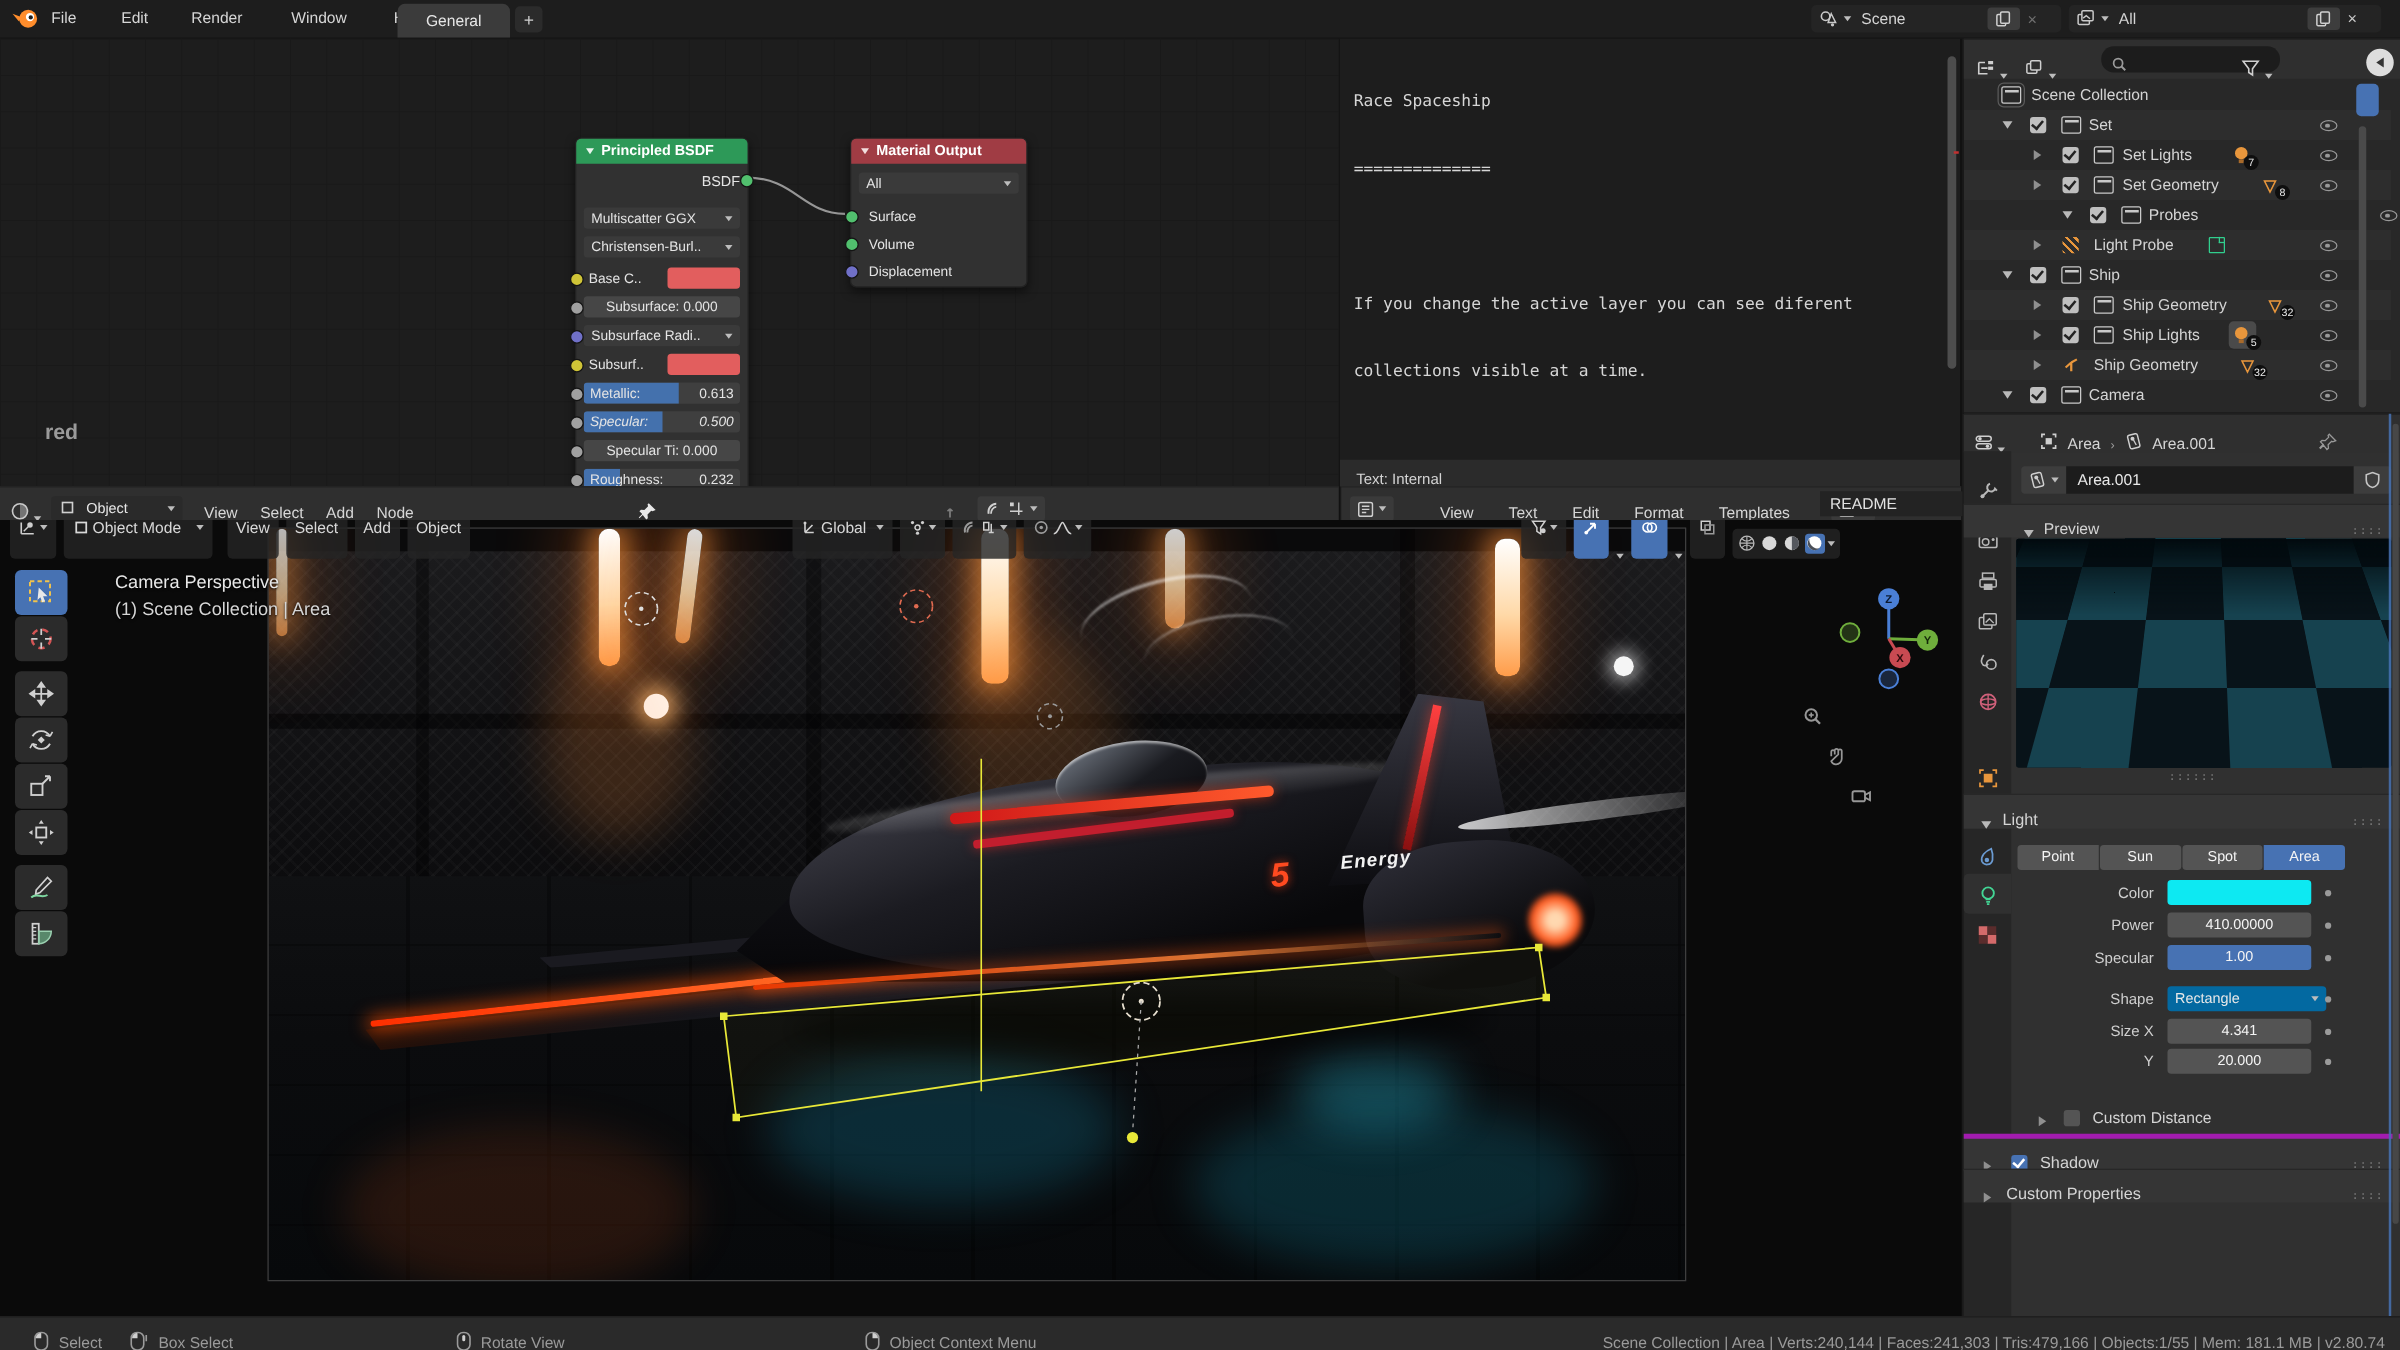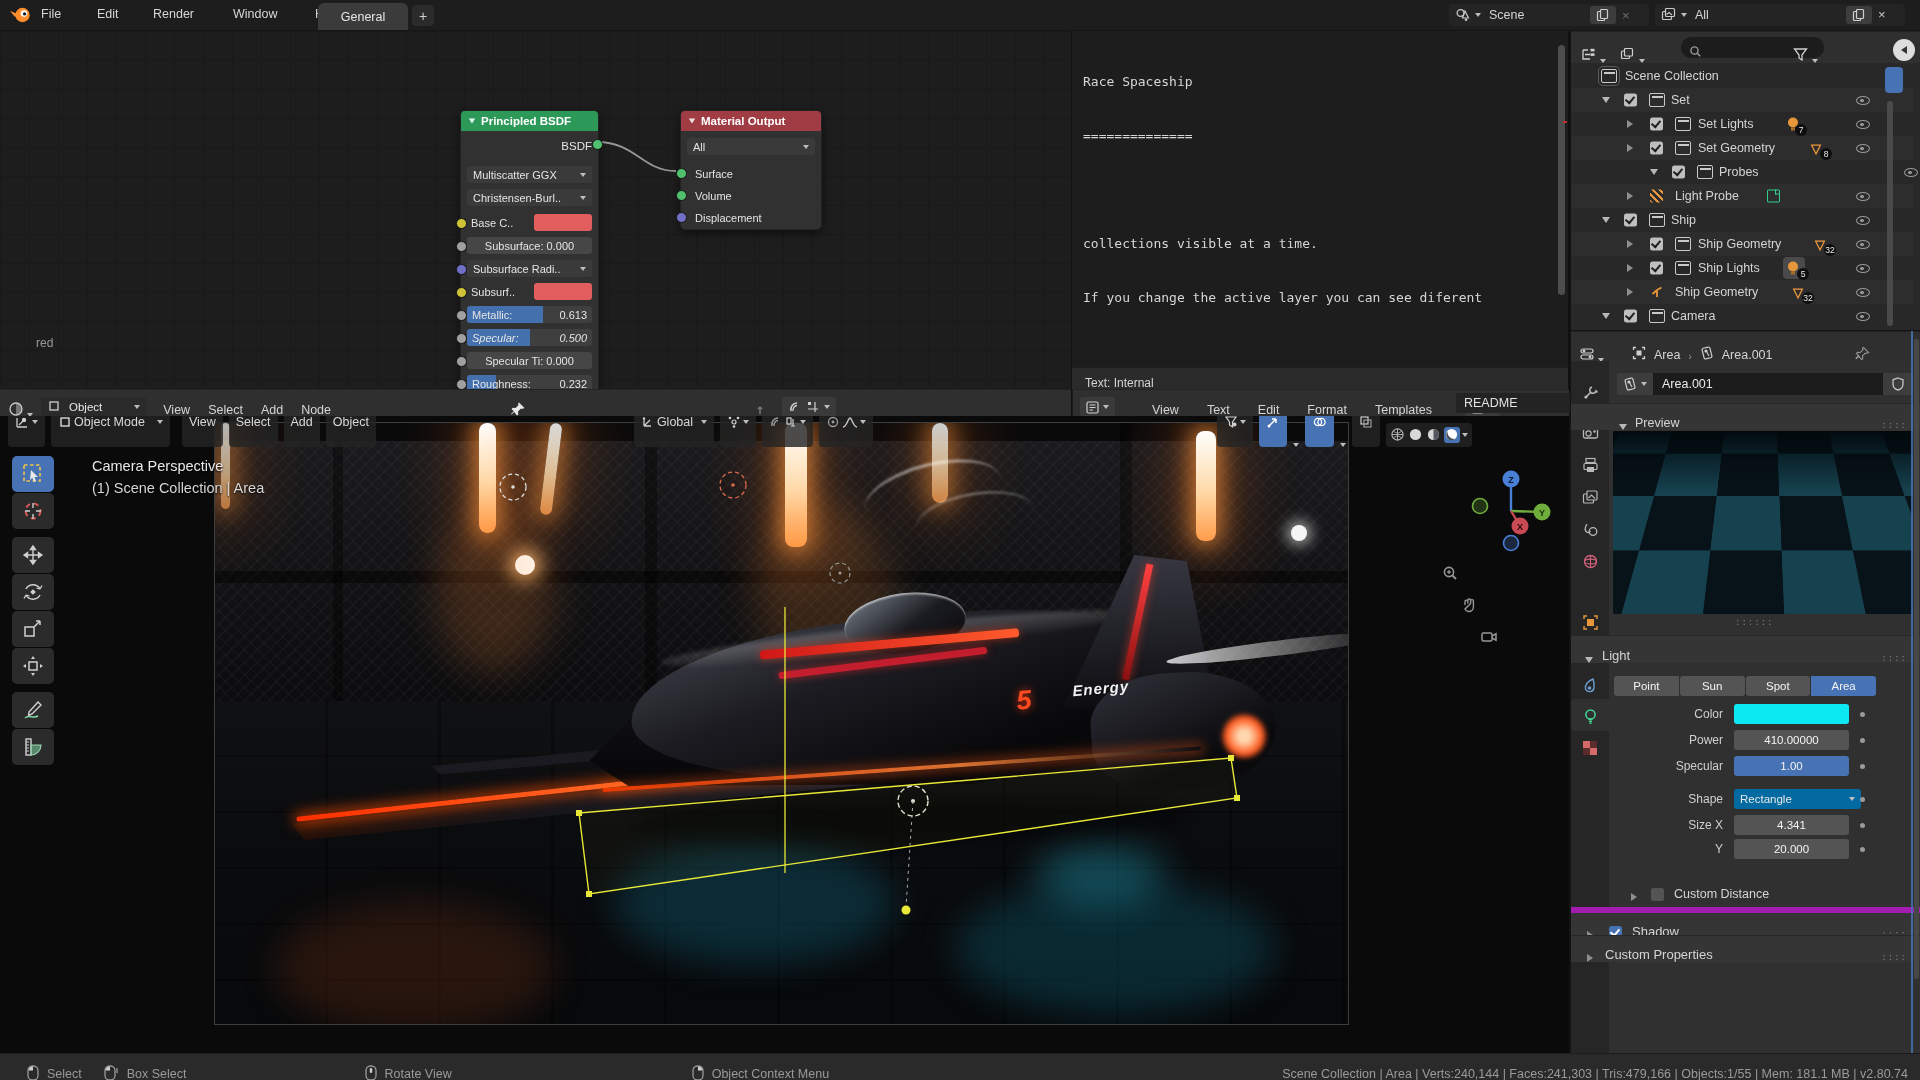--- a/index.html
+++ b/index.html
@@ -191,21 +191,21 @@
         <span class="chv"></span>
       </div>
     <div class="nrow" style="top:54px;padding-left:8px;">Surface</div>
     <div class="nrow" style="top:76px;padding-left:8px;">Volume</div>
     <div class="nrow" style="top:98px;padding-left:8px;">Displacement</div>
     <span class="sock" style="left:-5px;top:57px;background:#51c06e;"></span>
     <span class="sock" style="left:-5px;top:79px;background:#51c06e;"></span>
     <span class="sock" style="left:-5px;top:101px;background:#7070c8;"></span>
   </div>
 
-  <span class="abs dim" style="left:36px;top:305px;font-size:12px;">red</span>
+  <span class="abs dim" style="left:36px;top:305px;font-size:17px;font-weight:bold;">red</span>
 </div>
 
 <div class="abs hdr flex" style="left:0;top:389px;width:1071px;height:27px;">
   <span class="icon16" style="margin-left:8px;">
     <svg width="16" height="16" viewBox="0 0 16 16">
         <circle cx="8" cy="8" r="6" fill="none" stroke="#c9c9c9" stroke-width="1.3"></circle>
         <path d="M8 2 A6 6 0 0 1 8 14" fill="#c9c9c9" opacity=".45"></path>
       </svg></span>
   <span class="chv" style="margin:0 8px 0 3px"></span>
   <span class="menufield" style="height:20px;gap:6px;background:#2a2a2a;">
@@ -238,22 +238,22 @@
       </svg>
     <span class="chv"></span>
     </span>
 </div>
 
 <div class="abs mono" style="left:1072px;top:31px;width:496px;height:336px;background:#1d1d1d;overflow:hidden;font-size:13px;line-height:18px;color:#d6d6d6;">
   <div style="padding:6px 0 0 11px;white-space:pre;">
     <div>Race Spaceship</div>
     <div>==============</div>
     <div>&nbsp;</div>
+    <div>If you change the active layer you can see diferent</div>
     <div>collections visible at a time.</div>
-    <div>If you change the active layer you can see diferent</div>
     <div>&nbsp;</div>
     
     
     
     
     
     
     
     
     
@@ -867,21 +867,21 @@
   <span class="proplbl" style="left:42px;top:511px;">Y</span>
   <div class="abs field" style="left:163px;top:508px;width:115px;height:20px;">20.000</div>
   <span class="pdot" style="left:289px;top:516px;"></span>
 
   <div class="abs flex" style="left:0;top:546px;width:350px;height:24px;">
     <span class="tri-r" style="margin-left:60px;"></span>
     <span style="margin-left:14px;width:13px;height:13px;background:#545454;border-radius:2.5px;"></span>
     <span class="lbl" style="margin-left:10px;">Custom Distance</span>
     </div>
 
-  <div class="abs flex" style="left:0;top:576px;width:350px;height:26px;background:#353535;border-top:6px solid #a21caf;">
+  <div class="abs flex" style="left:0;top:576px;width:350px;height:26px;background:#353535;border-top:4px solid #a21caf;">
     <span class="tri-r" style="margin-left:16px;"></span>
     <span style="margin-left:16px;width:13px;height:13px;background:#4772b3;border-radius:2.5px;position:relative;">
       <span style="position:absolute;left:3px;top:1px;width:4px;height:7px;border:solid #fff;border-width:0 2px 2px 0;transform:rotate(40deg);"></span>
       </span>
     <span class="lbl" style="margin-left:10px;font-size:13px;">Shadow</span>
     <span class="grip" style="position:absolute;right:14px;">::::</span>
     </div>
 
   <div class="abs flex" style="left:0;top:604px;width:350px;height:26px;background:#353535;border-top:1px solid #272727;">
     <span class="tri-r" style="margin-left:16px;"></span>

